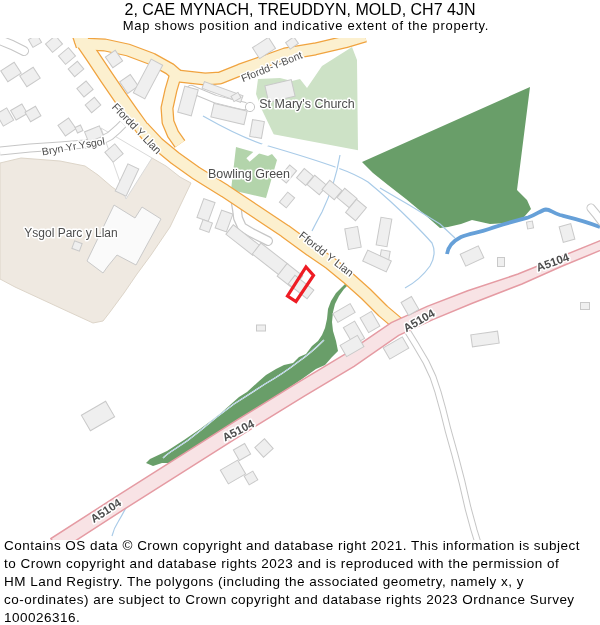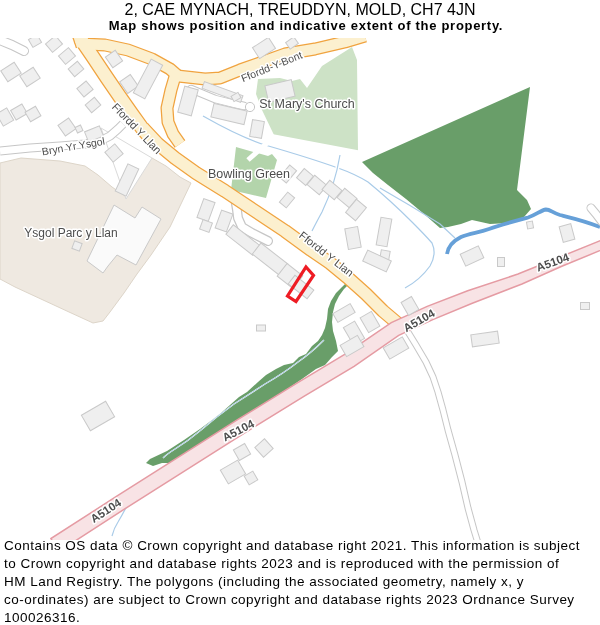--- a/index.html
+++ b/index.html
@@ -1,17 +1,17 @@
 <!DOCTYPE html>
 <html><head><meta charset="utf-8"><style>
 html,body{margin:0;padding:0;background:#ffffff;}
 body{width:600px;height:625px;position:relative;font-family:"Liberation Sans",sans-serif;}
 .hdr{position:absolute;top:0;left:0;width:600px;text-align:center;color:#000;}
 .hdr .l1{font-size:16px;line-height:16px;margin-top:2px;text-align:center;}
-.hdr .l2{font-size:13px;line-height:16px;letter-spacing:0.7px;padding-left:12px;font-weight:bold;}
+.hdr .l2{font-size:13px;line-height:16px;letter-spacing:0.7px;padding-left:12px;}
 .ftr{position:absolute;top:537px;left:4px;width:600px;font-size:13.5px;line-height:18px;letter-spacing:0.48px;color:#000;white-space:nowrap;}
 </style></head><body>
 
 <div class="hdr">
     <div class="l1">2, CAE MYNACH, TREUDDYN, MOLD, CH7 4JN</div>
 
 <div class="l2">Map shows position and indicative extent of the property.</div>
   </div>
 <svg width="600" height="625" viewBox="0 0 600 625" style="position:absolute;top:0;left:0">
 <defs>

